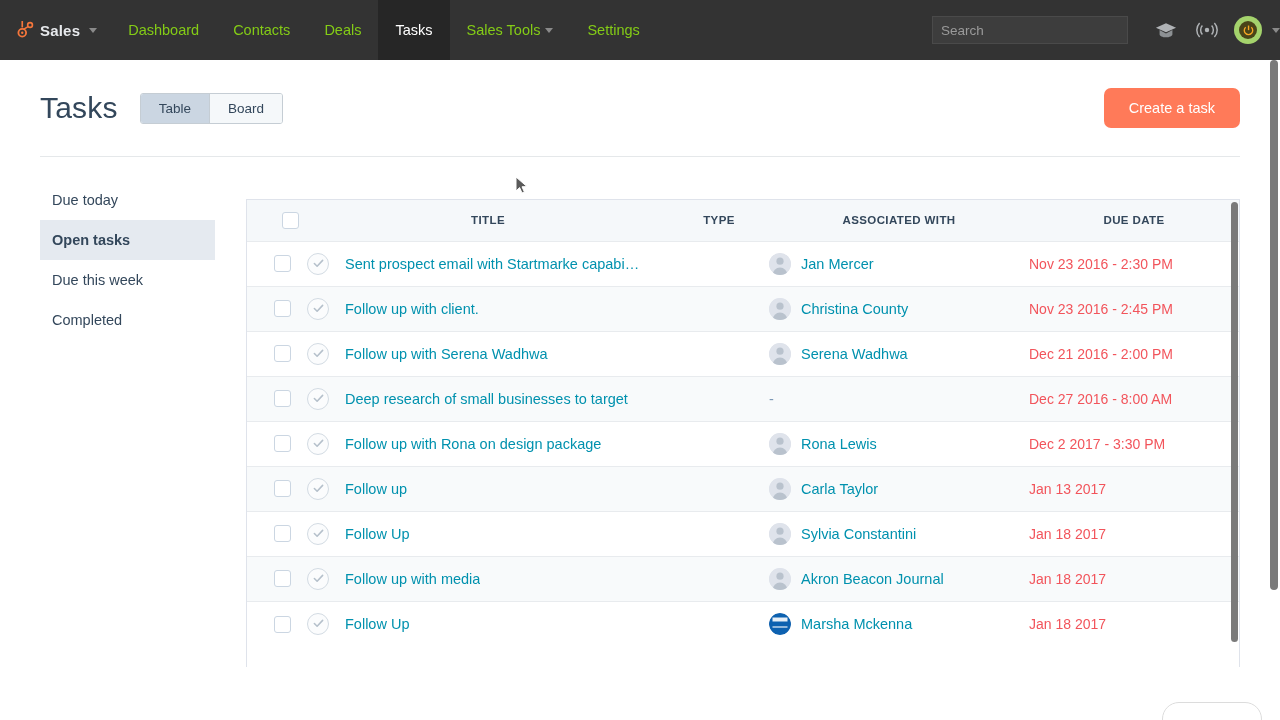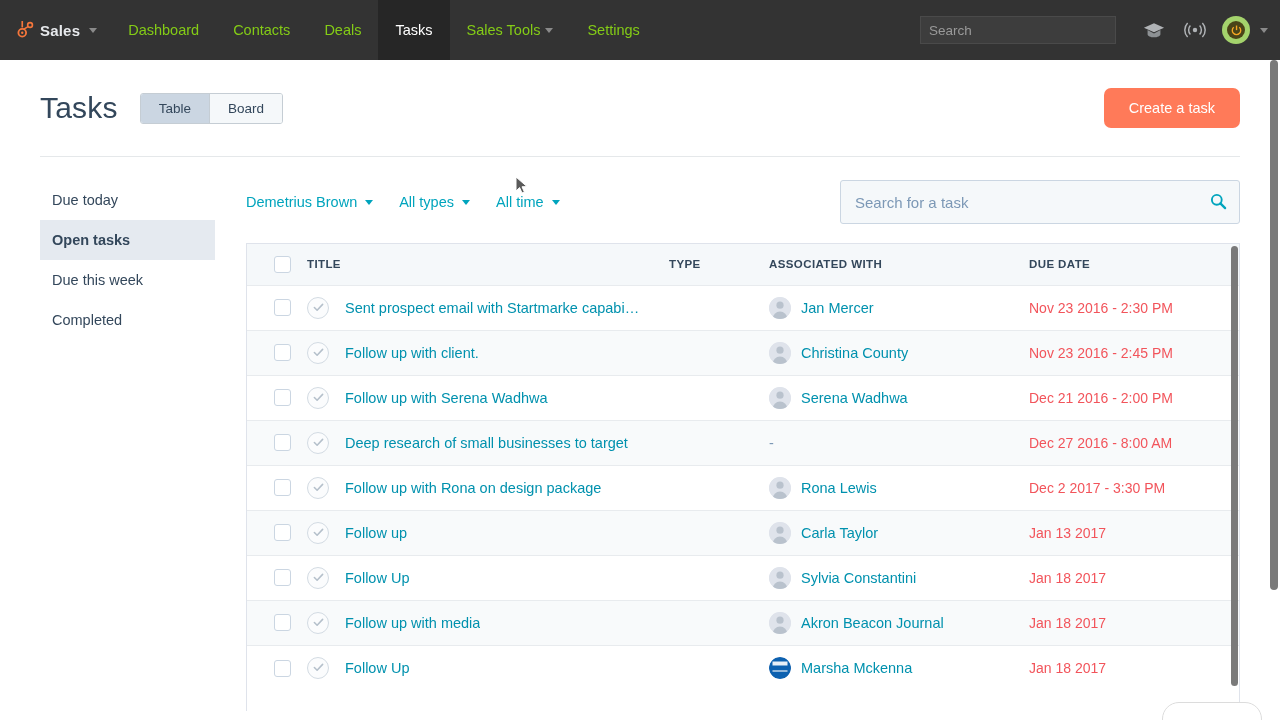--- a/index.html
+++ b/index.html
@@ -34,21 +34,21 @@
     border-top: 5px solid #8a8a8a; margin-left: 5px;
   }
   .navitem {
     display: flex; align-items: center; padding: 0 17px;
     color: #84cc16; font-size: 14.5px; cursor: pointer;
     white-space: nowrap;
   }
   .navitem.active { background: #262626; color: #ffffff; }
   .nav-right {
     margin-left: auto; display: flex; align-items: center;
-    padding-right: 12px; gap: 0px;
+    padding-right: 0px; gap: 0px;
   }
   .nav-search {
     width: 196px; height: 28px; background: #3d3d3d;
     border: 1px solid #4a4a4a; color: #b5b5b5;
     font-size: 13.5px; padding: 0 8px; outline: none;
     font-family: "Liberation Sans", sans-serif;
     margin-right: 18px;
   }
   .nav-search::placeholder { color: #9a9a9a; }
   .nav-icon { margin: 0 9px; display: flex; align-items: center; cursor: pointer; }
@@ -133,21 +133,21 @@
 
   
   .table-wrap {
     margin-top: 19px; border: 1px solid #dfe3eb; border-bottom: none;
     background: #fff; position: relative; overflow: hidden;
     height: 468px;
   }
   table { width: 100%; border-collapse: collapse; table-layout: fixed; }
   thead tr { background: #f5f8fa; height: 41px; }
   th {
-    text-align: left; font-size: 11.5px; color: #33475b; font-weight: bold;
+    text-align: center; font-size: 11.5px; color: #33475b; font-weight: bold;
     letter-spacing: .4px; padding: 0; vertical-align: middle;
   }
   .col-cb { width: 60px; }
   .col-title { width: 362px; }
   .col-type { width: 100px; }
   .col-assoc { width: 260px; }
   .col-due { width: auto; }
   tbody tr { height: 45px; border-top: 1px solid #e8ebee; }
   tbody tr.alt { background: #f8fafb; }
   td { padding: 0; font-size: 14px; vertical-align: middle; }
@@ -296,44 +296,20 @@
     <div class="side-item">
       <span>Due this week</span>
     </div>
     <div class="side-item">
       <span>Completed</span>
     </div>
   </div>
 
   <div class="content">
 
-    <div class="filter-row">
-      <div class="filter">
-        <span>Demetrius Brown</span>
-        <span class="fcaret"></span>
-      </div>
-      <div class="filter">
-        <span>All types</span>
-        <span class="fcaret"></span>
-      </div>
-      <div class="filter">
-        <span>All time</span>
-        <span class="fcaret"></span>
-      </div>
-
-      <div class="task-search-wrap">
-        <input class="task-search" value="" placeholder="Search for a task" style="">
-        <span class="search-ico">
-          <svg width="17" height="17" viewBox="0 0 18 18">
-            <circle cx="7.2" cy="7.2" r="5.2" fill="none" stroke="#00a4bd" stroke-width="2"></circle>
-            <line x1="11" y1="11" x2="16" y2="16" stroke="#00a4bd" stroke-width="2.4" stroke-linecap="round"></line>
-          </svg>
-        </span>
-      </div>
-    </div>
 
     <div class="table-wrap">
       <table>
         <colgroup>
           <col class="col-cb">
             <col class="col-title">
             <col class="col-type">
           <col class="col-assoc">
             <col class="col-due">
         </colgroup>

